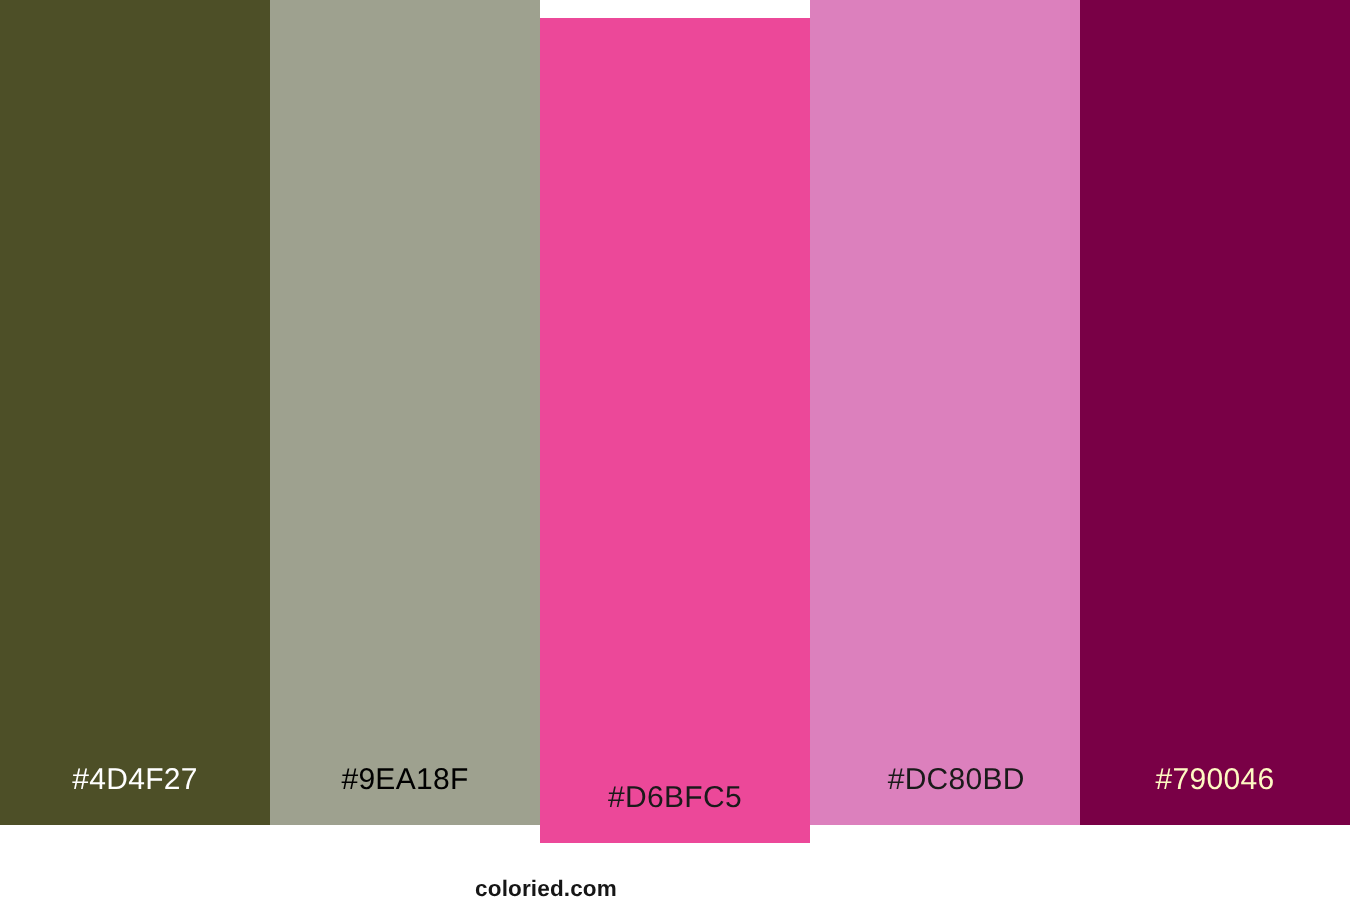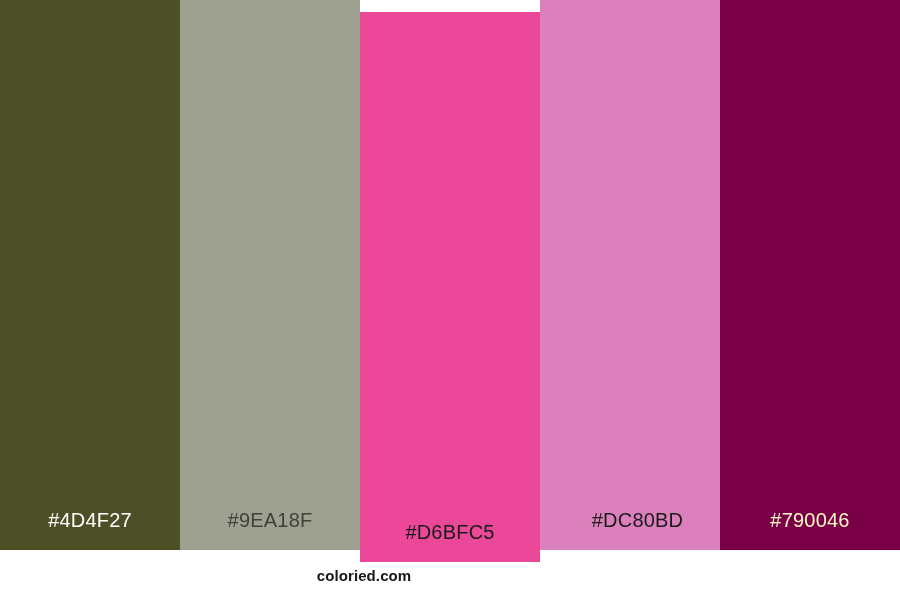--- a/index.html
+++ b/index.html
@@ -59,21 +59,21 @@
   .label-light { color: #ffffff; }
   .label-dark  { color: #1a1a1a; }
 
   
   #footer {
     flex: 1 1 auto;
     width: 728px;
     height: 50px;
     background: #ffffff;
     display: flex;
-    align-items: center;
+    align-items: flex-end;
     justify-content: center;
     border-radius: 16px;
   }
 
   #footer-brand {
     font-family: "Liberation Sans", sans-serif;
     font-size: 15px;
     font-weight: 700;
     color: #161616;
     letter-spacing: 0.1px;
@@ -86,21 +86,21 @@
 
 <div id="palette-page" style="background-color: rgb(255, 255, 255);">
 
   <div id="swatch-strip" style="height: 550px; flex-basis: 550px;">
 
     <div class="swatch" style="background-color: rgb(77, 79, 39);">
       <span class="swatch-label label-light" style="color: rgb(255, 255, 255);">#4D4F27</span>
     </div>
 
     <div class="swatch" style="background-color: rgb(158, 161, 143);">
-      <span class="swatch-label label-dark" style="color: #404040;">#9EA18F</span>
+      <span class="swatch-label label-dark" style="color: #000000;">#9EA18F</span>
     </div>
 
     <div class="swatch" style="background-color: #ec4899; margin-top: 12px;">
       <span class="swatch-label label-dark" style="color: rgb(26, 26, 26);">#D6BFC5</span>
     </div>
 
     <div class="swatch" style="background-color: rgb(220, 128, 189);">
       <span class="swatch-label label-dark" style="color: rgb(26, 26, 26); margin-left: 15px;">#DC80BD</span>
     </div>
 

